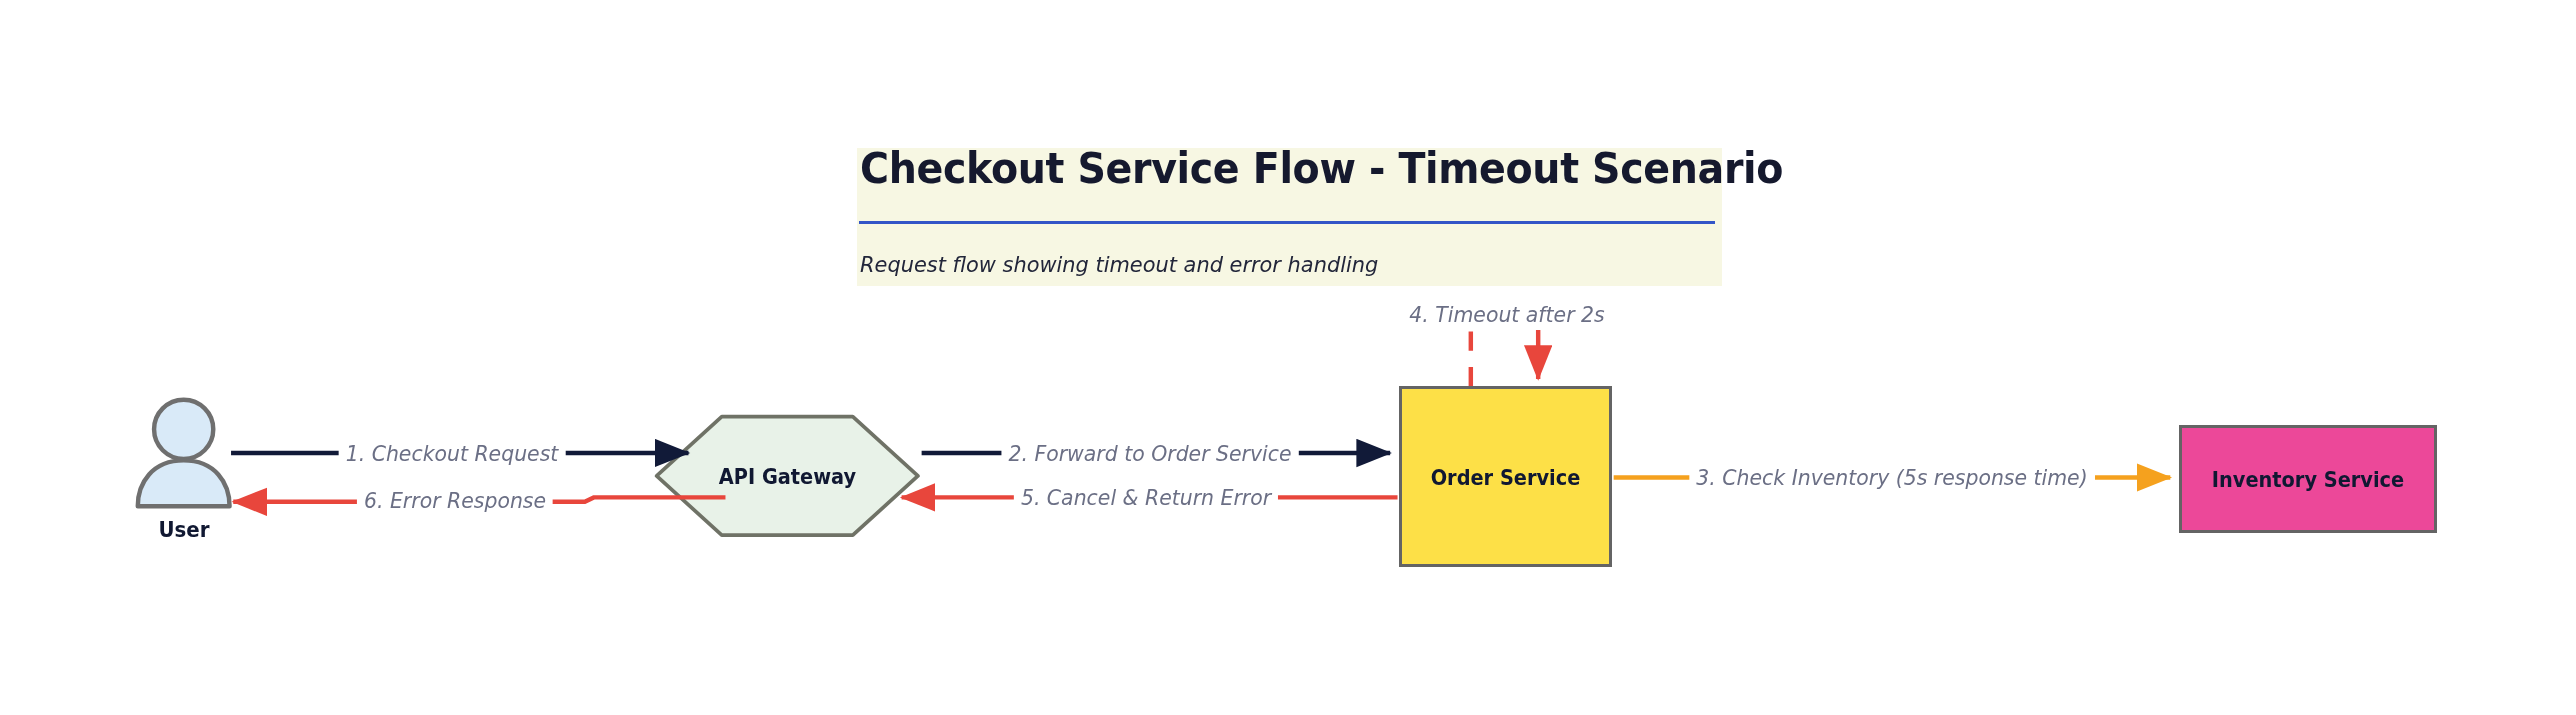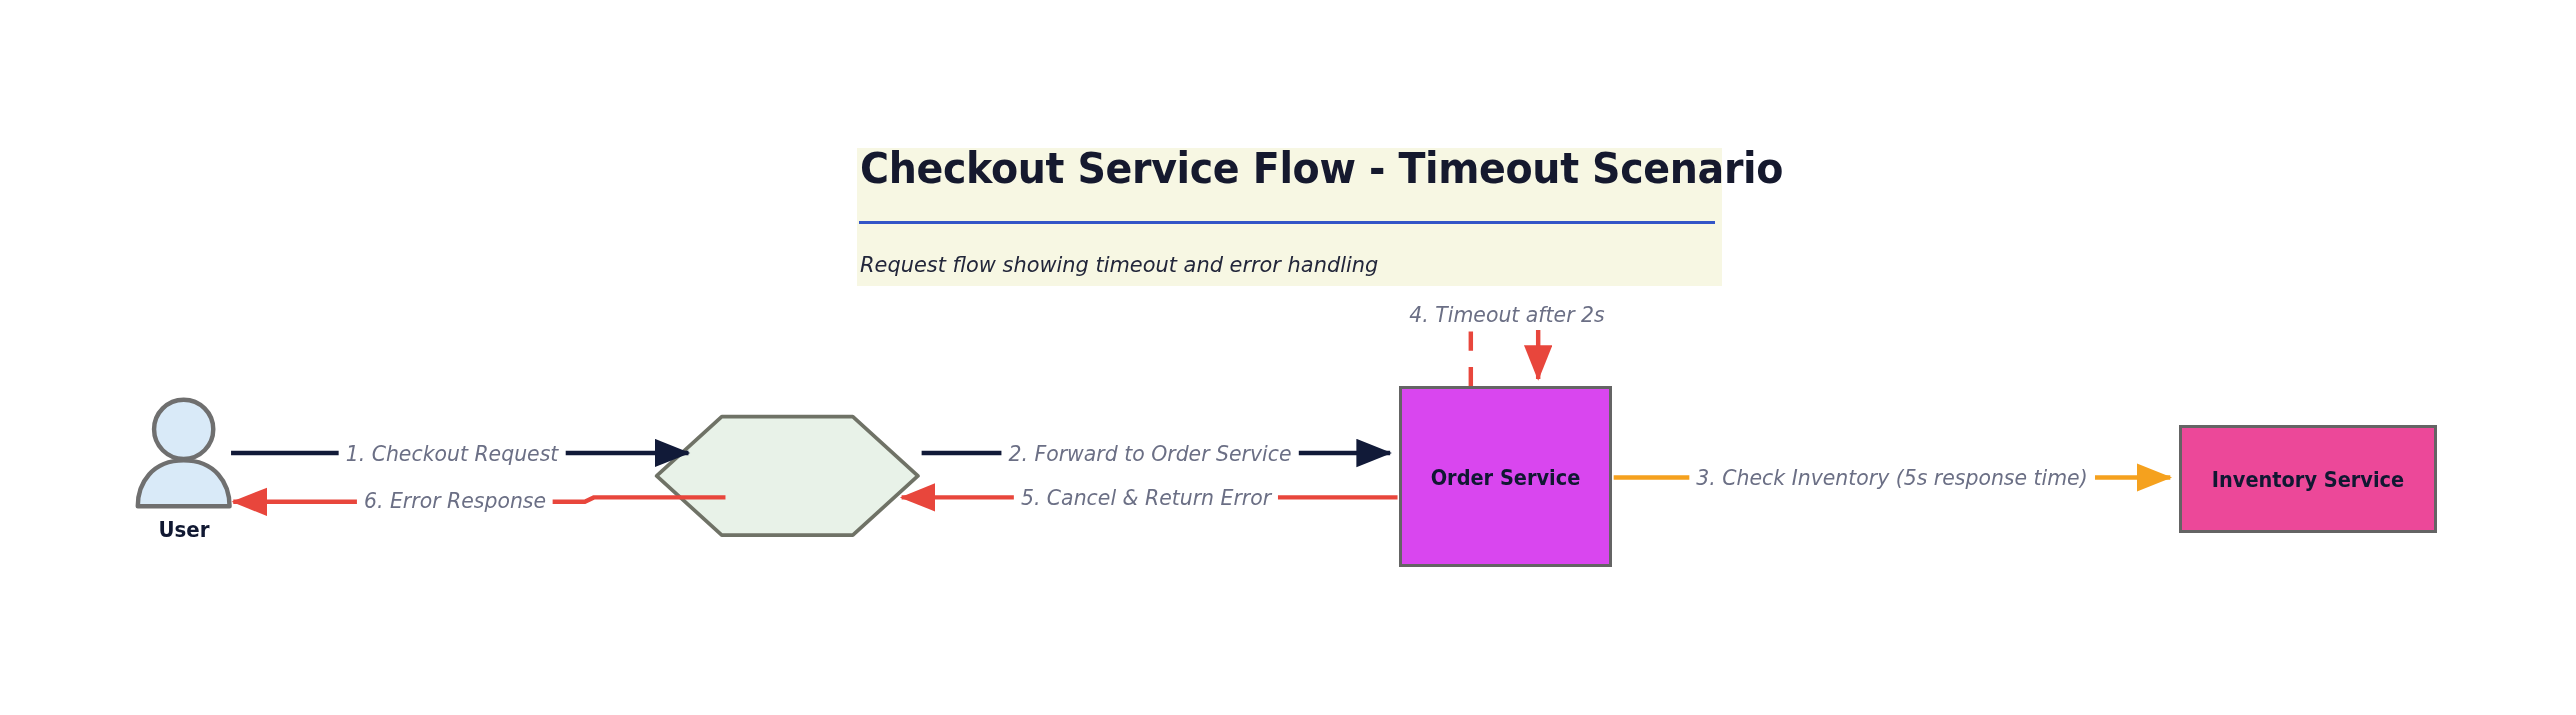--- a/index.html
+++ b/index.html
@@ -22,21 +22,21 @@
                  white-space:nowrap;transform:scaleX(0.95);transform-origin:left top;}
 
   
   .node-label{position:absolute;font-weight:bold;color:#101832;
               white-space:nowrap;text-align:center;
               transform:scaleX(0.9);}
 
   .user-name{left:110px;top:517px;width:148px;font-size:22px;transform-origin:center top;}
 
   .box{position:absolute;box-sizing:border-box;border:3.7px solid #646464;}
-  .box-order{left:1399px;top:386px;width:213px;height:181px;background:#d946ef;}
+  .box-order{left:1399px;top:386px;width:213px;height:181px;background:#fde047;}
   .box-inventory{left:2179px;top:425px;width:258px;height:108px;background:#ec4899;}
 
   .box-text{position:absolute;left:0;right:0;top:50%;transform:translateY(-50%) scaleX(0.9);
             text-align:center;font-size:21.5px;font-weight:bold;color:#101832;
             white-space:nowrap;}
 
   .svg-layer{position:absolute;left:0;top:0;width:2576px;height:715px;
              pointer-events:none;overflow:visible;}
 
   
@@ -85,20 +85,23 @@
     <line x1="1888" y1="672" x2="1218" y2="672" stroke="#e8463c" stroke-width="6" marker-end="url(#ah-red)"></line>
 
     <line x1="2180" y1="645" x2="2932" y2="645" stroke="#f5a11e" stroke-width="6" marker-end="url(#ah-orange)"></line>
 
     <line x1="1987" y1="522" x2="1987" y2="448" stroke="#e8463c" stroke-width="6" stroke-dasharray="26 22"></line>
     <line x1="2078" y1="446" x2="2078" y2="512" stroke="#e8463c" stroke-width="6" stroke-dasharray="26 22" marker-end="url(#ah-red)"></line>
   </svg>
 
   <div class="node-label user-name">User</div>
 
+  <div style="position:absolute;left:657px;top:417px;width:261px;height:118px;">
+    <div class="box-text">API Gateway</div>
+  </div>
 
   <div class="box box-order">
     <div class="box-text">Order Service</div>
   </div>
 
   <div class="box box-inventory">
     <div class="box-text">Inventory Service</div>
   </div>
 
   <div class="edge-label" style="left:452px;top:453px;">1. Checkout Request</div>

